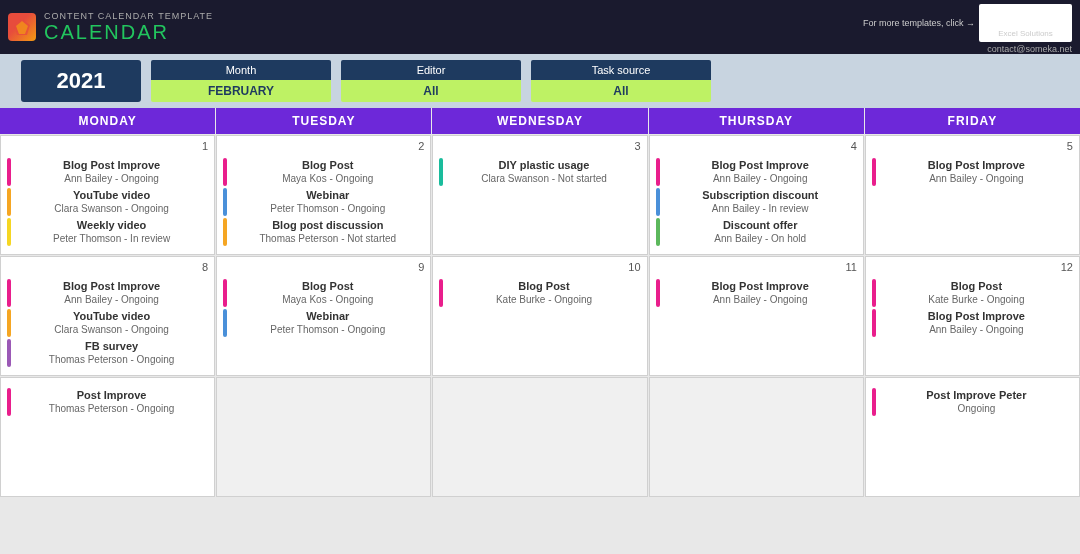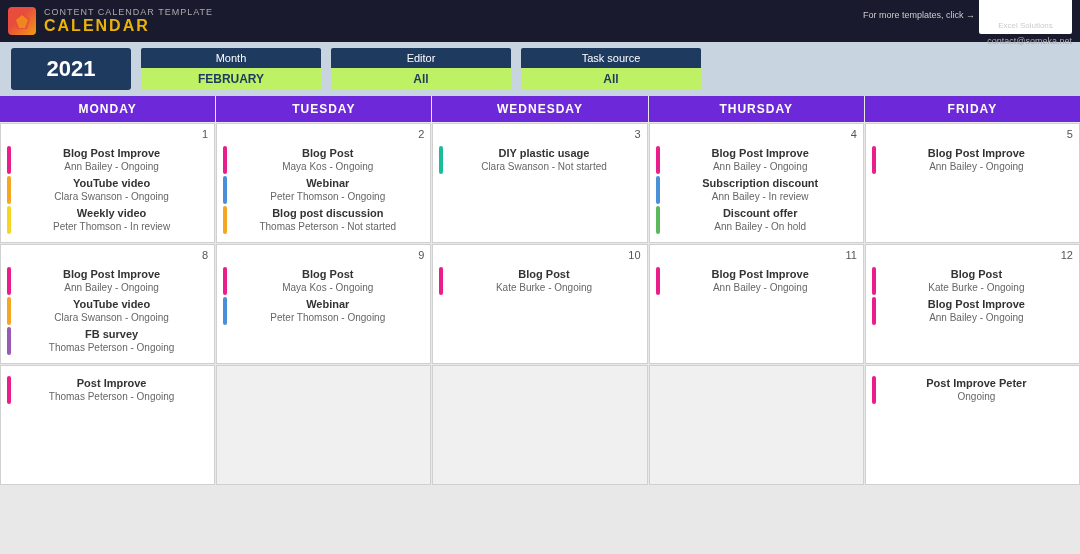--- a/index.html
+++ b/index.html
@@ -2,49 +2,48 @@
 <html><head>
   <meta charset="utf-8">
   <style>
     * { box-sizing: border-box; margin: 0; padding: 0; }
     body { font-family: Arial, sans-serif; background: #e8e8e8; font-size: 12px; width: 1080px; }
 
     
     .header-bar {
       background: #1a1a2e;
       display: flex;
-      align-items: center;
       justify-content: space-between;
       padding: 4px 8px;
-      height: 42px;
+      height: 54px;
     }
     .header-left { display: flex; align-items: center; gap: 8px; }
     .logo-icon {
       width: 28px; height: 28px;
       background: linear-gradient(135deg, #e74c3c 40%, #f39c12 100%);
       border-radius: 4px;
       display: flex; align-items: center; justify-content: center;
       color: white; font-weight: bold; font-size: 10px;
     }
     .header-title-group { display: flex; flex-direction: column; }
     .header-subtitle { color: #aaa; font-size: 9px; letter-spacing: 1px; }
-    .header-main-title { color: #eab308; font-size: 16px; font-weight: bold; letter-spacing: 2px; }
+    .header-main-title { color: #22c55e; font-size: 20px; font-weight: normal; letter-spacing: 2px; }
     .header-right { display: flex; flex-direction: column; align-items: flex-end; gap: 2px; }
     .header-right-top { display: flex; align-items: center; gap: 4px; }
     .for-more { color: #ccc; font-size: 9px; }
     .someka-text { color: white; font-size: 18px; font-weight: bold; letter-spacing: 1px; }
     .excel-solutions { color: #ccc; font-size: 8px; }
     .contact-email { color: #aaa; font-size: 9px; }
 
     
     .controls-row {
       background: #c8d4e0;
       display: flex;
       align-items: center;
-      padding: 6px 11px;
+      padding: 6px 21px;
       gap: 10px;
     }
     .year-box {
       background: #1e3a5f;
       color: white;
       font-size: 22px;
       font-weight: bold;
       padding: 8px 20px;
       border-radius: 3px;
       min-width: 120px;

